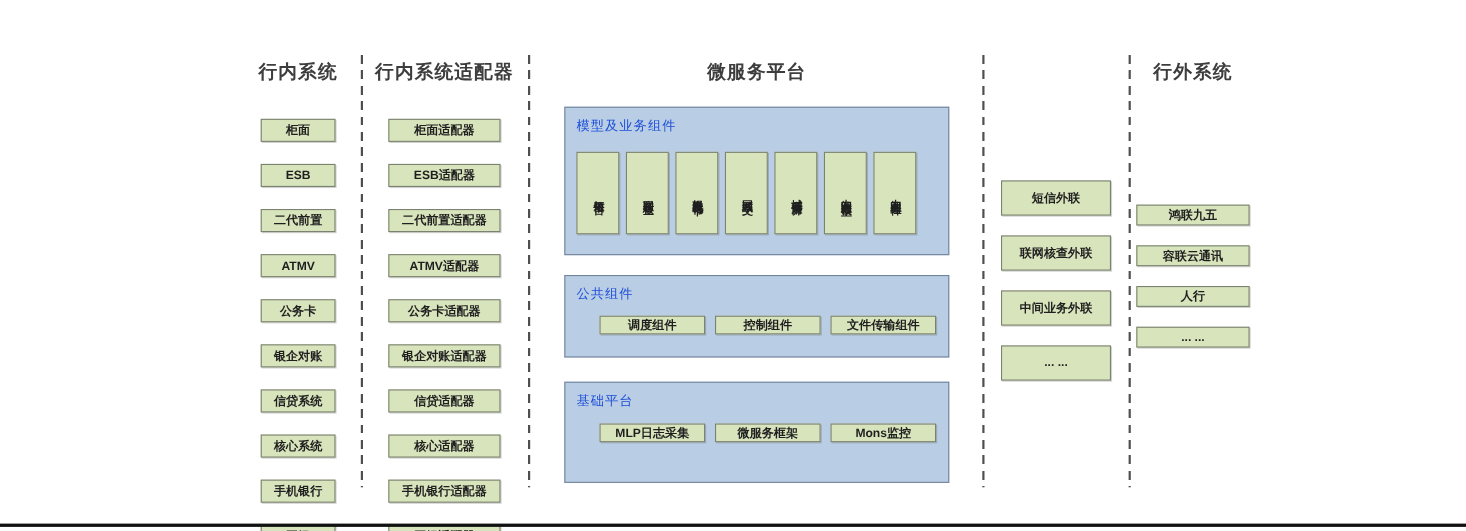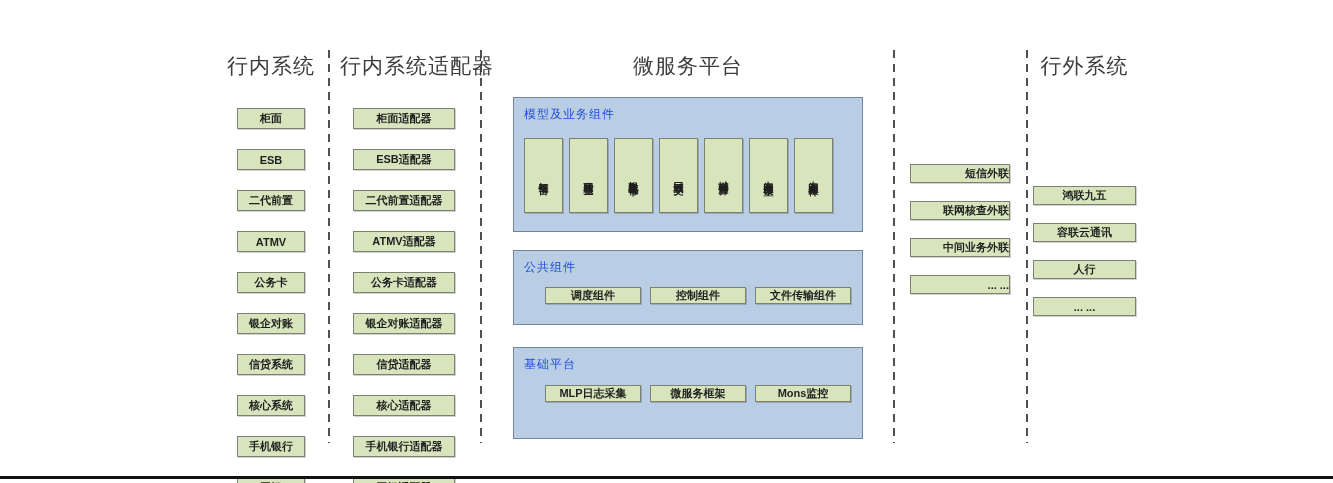--- a/index.html
+++ b/index.html
@@ -11,32 +11,32 @@
   html,body{background:#fff;}
   body{font-family:"Liberation Sans","DejaVu Sans",sans-serif;}
   .stage{position:relative;width:1333px;height:483px;background:#fff;overflow:hidden;}
 
   
   .vline{position:absolute;top:50px;height:393px;width:2px;
     background:repeating-linear-gradient(to bottom,var(--dash) 0 8px,transparent 8px 14px);}
 
   
   .col{position:absolute;top:55px;text-align:center;}
-  .col-header{font-size:21px;font-weight:normal;letter-spacing:1px;color:var(--header-text);
+  .col-header{font-size:17px;font-weight:bold;letter-spacing:1px;color:var(--header-text);
     height:22px;line-height:22px;white-space:nowrap;}
   .list{display:flex;flex-direction:column;align-items:center;}
   .list-a{margin-top:31px;gap:20px;}
   .list-b{margin-top:109px;gap:18px;}
   .gbox{background:var(--green-fill);border:1px solid var(--green-border);
     box-shadow:1px 1px 0 rgba(0,0,0,.18);
     display:flex;align-items:center;justify-content:center;
     font-size:11px;font-weight:bold;color:var(--label-text);white-space:nowrap;}
   .box-sys{width:68px;height:21px;}
   .box-adp{width:102px;height:21px;align-items:center;}
-  .box-ext{width:100px;height:19px;justify-content:flex-end;}
+  .box-ext{width:100px;height:32px;}
   .box-out{width:103px;height:19px;}
 
   
   .platform{position:absolute;left:513px;top:55px;width:350px;}
   .platform .col-header{text-align:center;}
   .bluebox{position:absolute;left:0;width:350px;background:var(--blue-fill);
     border:1px solid var(--blue-border);}
   .bb1{top:42px;height:135px;}
   .bb2{top:195px;height:75px;}
   .bb3{top:292px;height:92px;}

